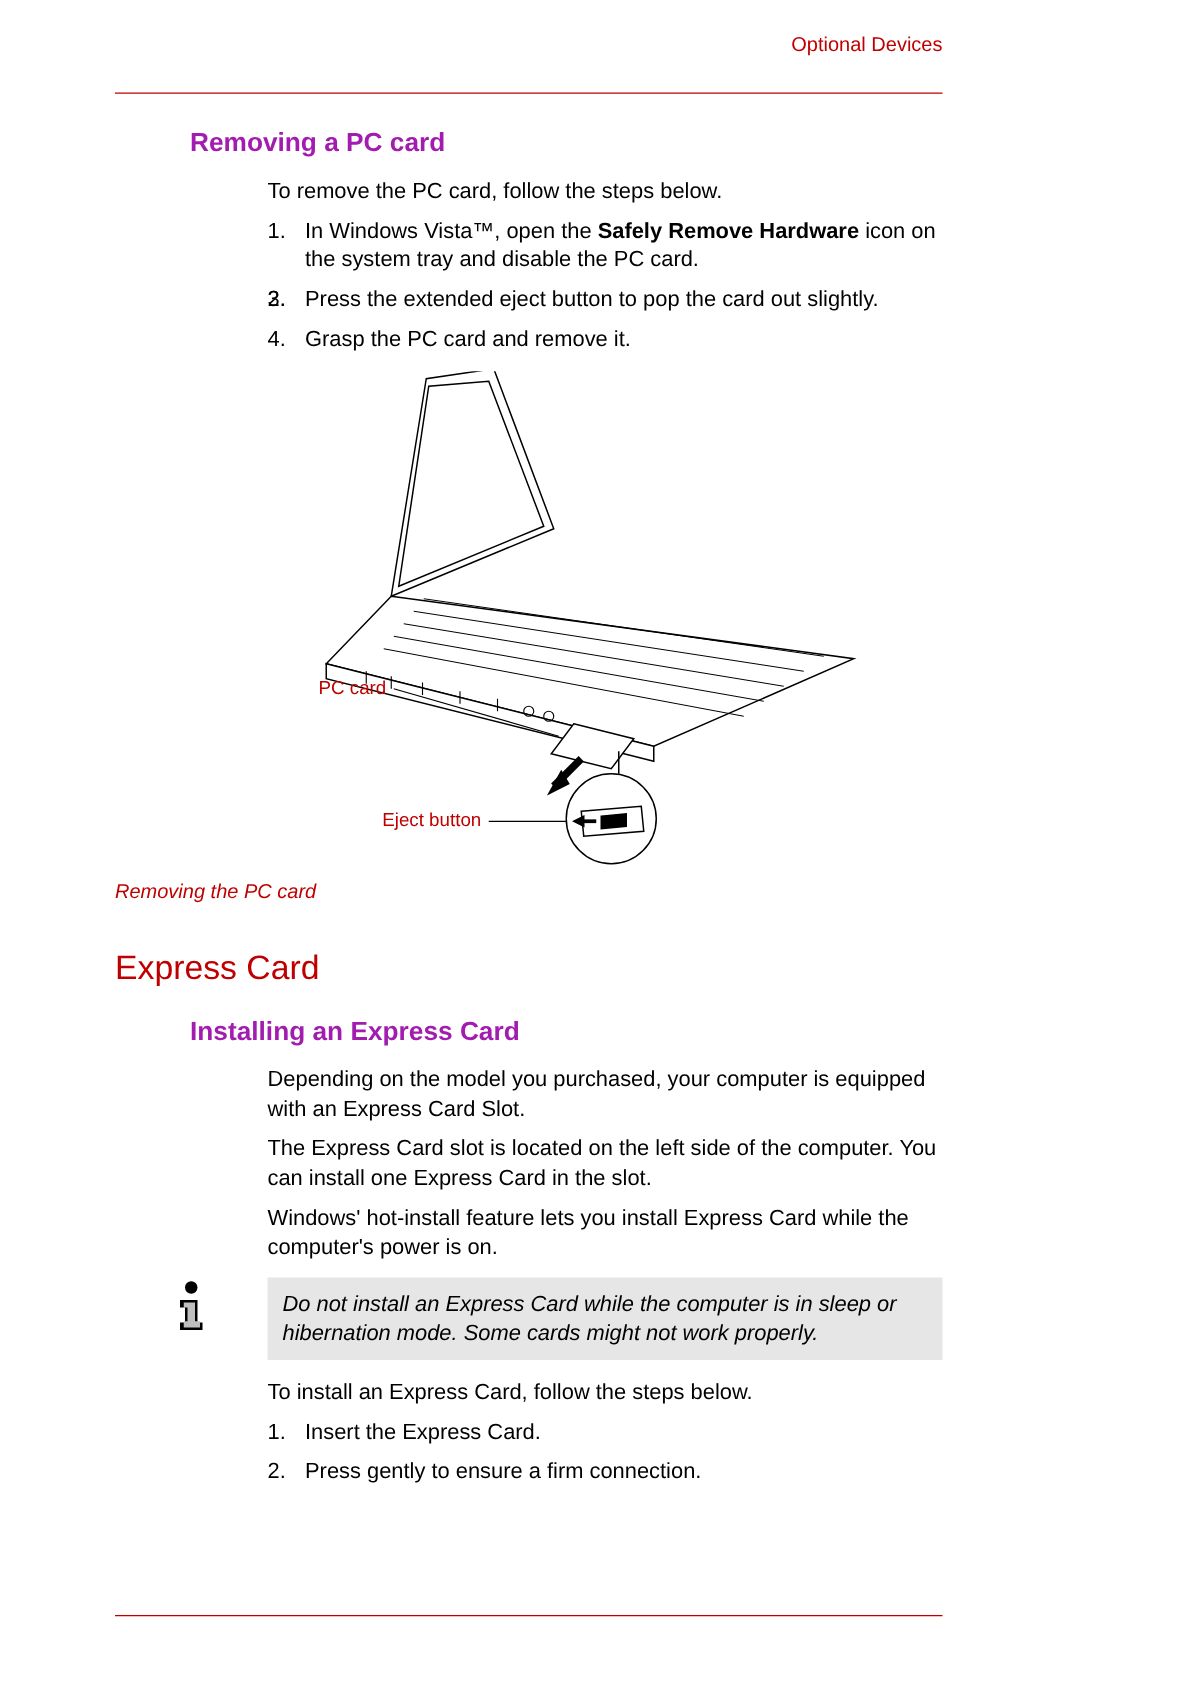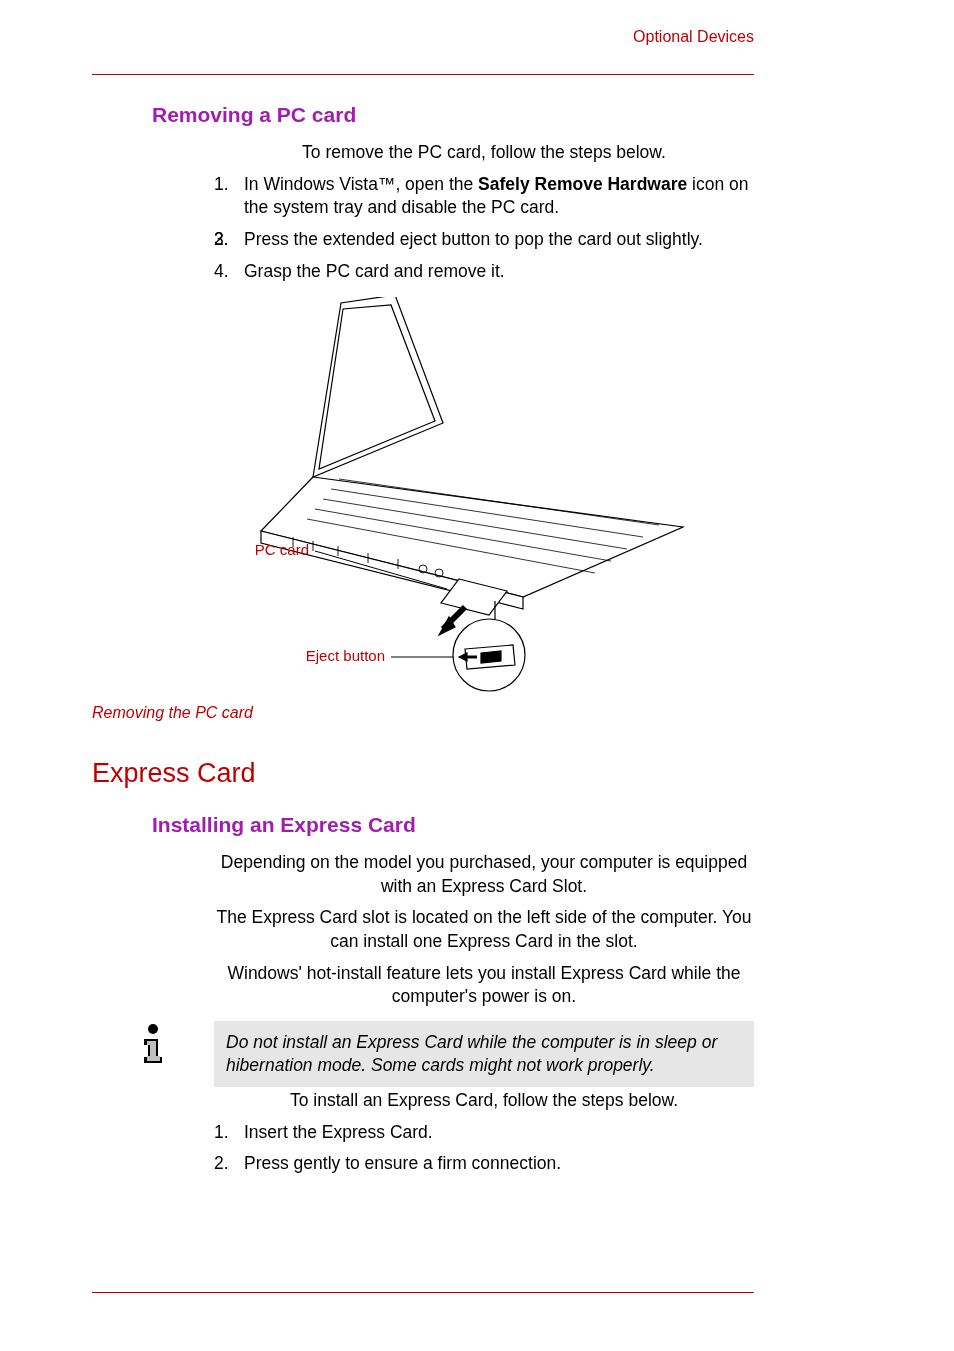--- a/index.html
+++ b/index.html
@@ -3,28 +3,28 @@
 <meta charset="utf-8">
 <style>
   * { box-sizing: border-box; margin: 0; padding: 0; }
   html, body { width: 954px; height: 1351px; background: #fff; font-family: Arial, Helvetica, sans-serif; color: #000; }
   .page { width: 846px; height: 1351px; position: relative; padding: 28px 92px 0 92px; }
   .header-area { height: 22px; position: relative; }
   .header-right { position: absolute; right: 0; top: 0; font-size: 16px; color: #c00000; }
   .header-rule { border: none; border-top: 1.5px solid #c00000; margin-top: 24px; margin-bottom: 28px; }
   .h2 { color: #a21caf; font-size: 21px; font-weight: bold; margin-left: 60px; margin-bottom: 14px; }
   .h1 { color: #c00000; font-size: 27px; font-weight: normal; margin-top: 36px; margin-bottom: 24px; }
-  .body-text { margin-left: 122px; font-size: 17.5px; line-height: 1.35; margin-bottom: 8px; text-align: center; }
+  .body-text { margin-left: 122px; font-size: 17.5px; line-height: 1.35; margin-bottom: 8px; }
   ol.steps { margin-left: 122px; list-style: none; counter-reset: step; }
   ol.steps li { font-size: 17.5px; line-height: 1.35; margin-bottom: 8px; position: relative; padding-left: 30px; }
   ol.steps li .num { position: absolute; left: 0; }
   .figure-wrap { margin-top: 14px; margin-bottom: 6px; text-align: center; }
   .figure-caption { color: #c00000; font-style: italic; font-size: 16px; text-align: left; margin-top: 8px; }
   .callout-label { fill: #c00000; font-size: 15px; font-family: Arial, Helvetica, sans-serif; }
-  .note-row { display: flex; align-items: flex-start; margin-top: 12px; margin-bottom: 2px; }
+  .note-row { display: flex; align-items: flex-start; margin-top: 12px; margin-bottom: 14px; }
   .note-icon-cell { width: 122px; flex: none; display: flex; justify-content: center; padding-top: 2px; }
   .note-box { flex: 1; background: #e6e6e6; padding: 10px 12px; font-style: italic; font-size: 17.5px; line-height: 1.32; }
   .footer { position: absolute; left: 92px; right: 92px; bottom: 48px; }
   .footer-rule { border: none; border-top: 1.5px solid #c00000; margin-bottom: 10px; }
   .footer-row { display: flex; justify-content: space-between; font-size: 16px; color: #c00000; }
 </style>
 </head>
 <body>
 
 <div class="page">

